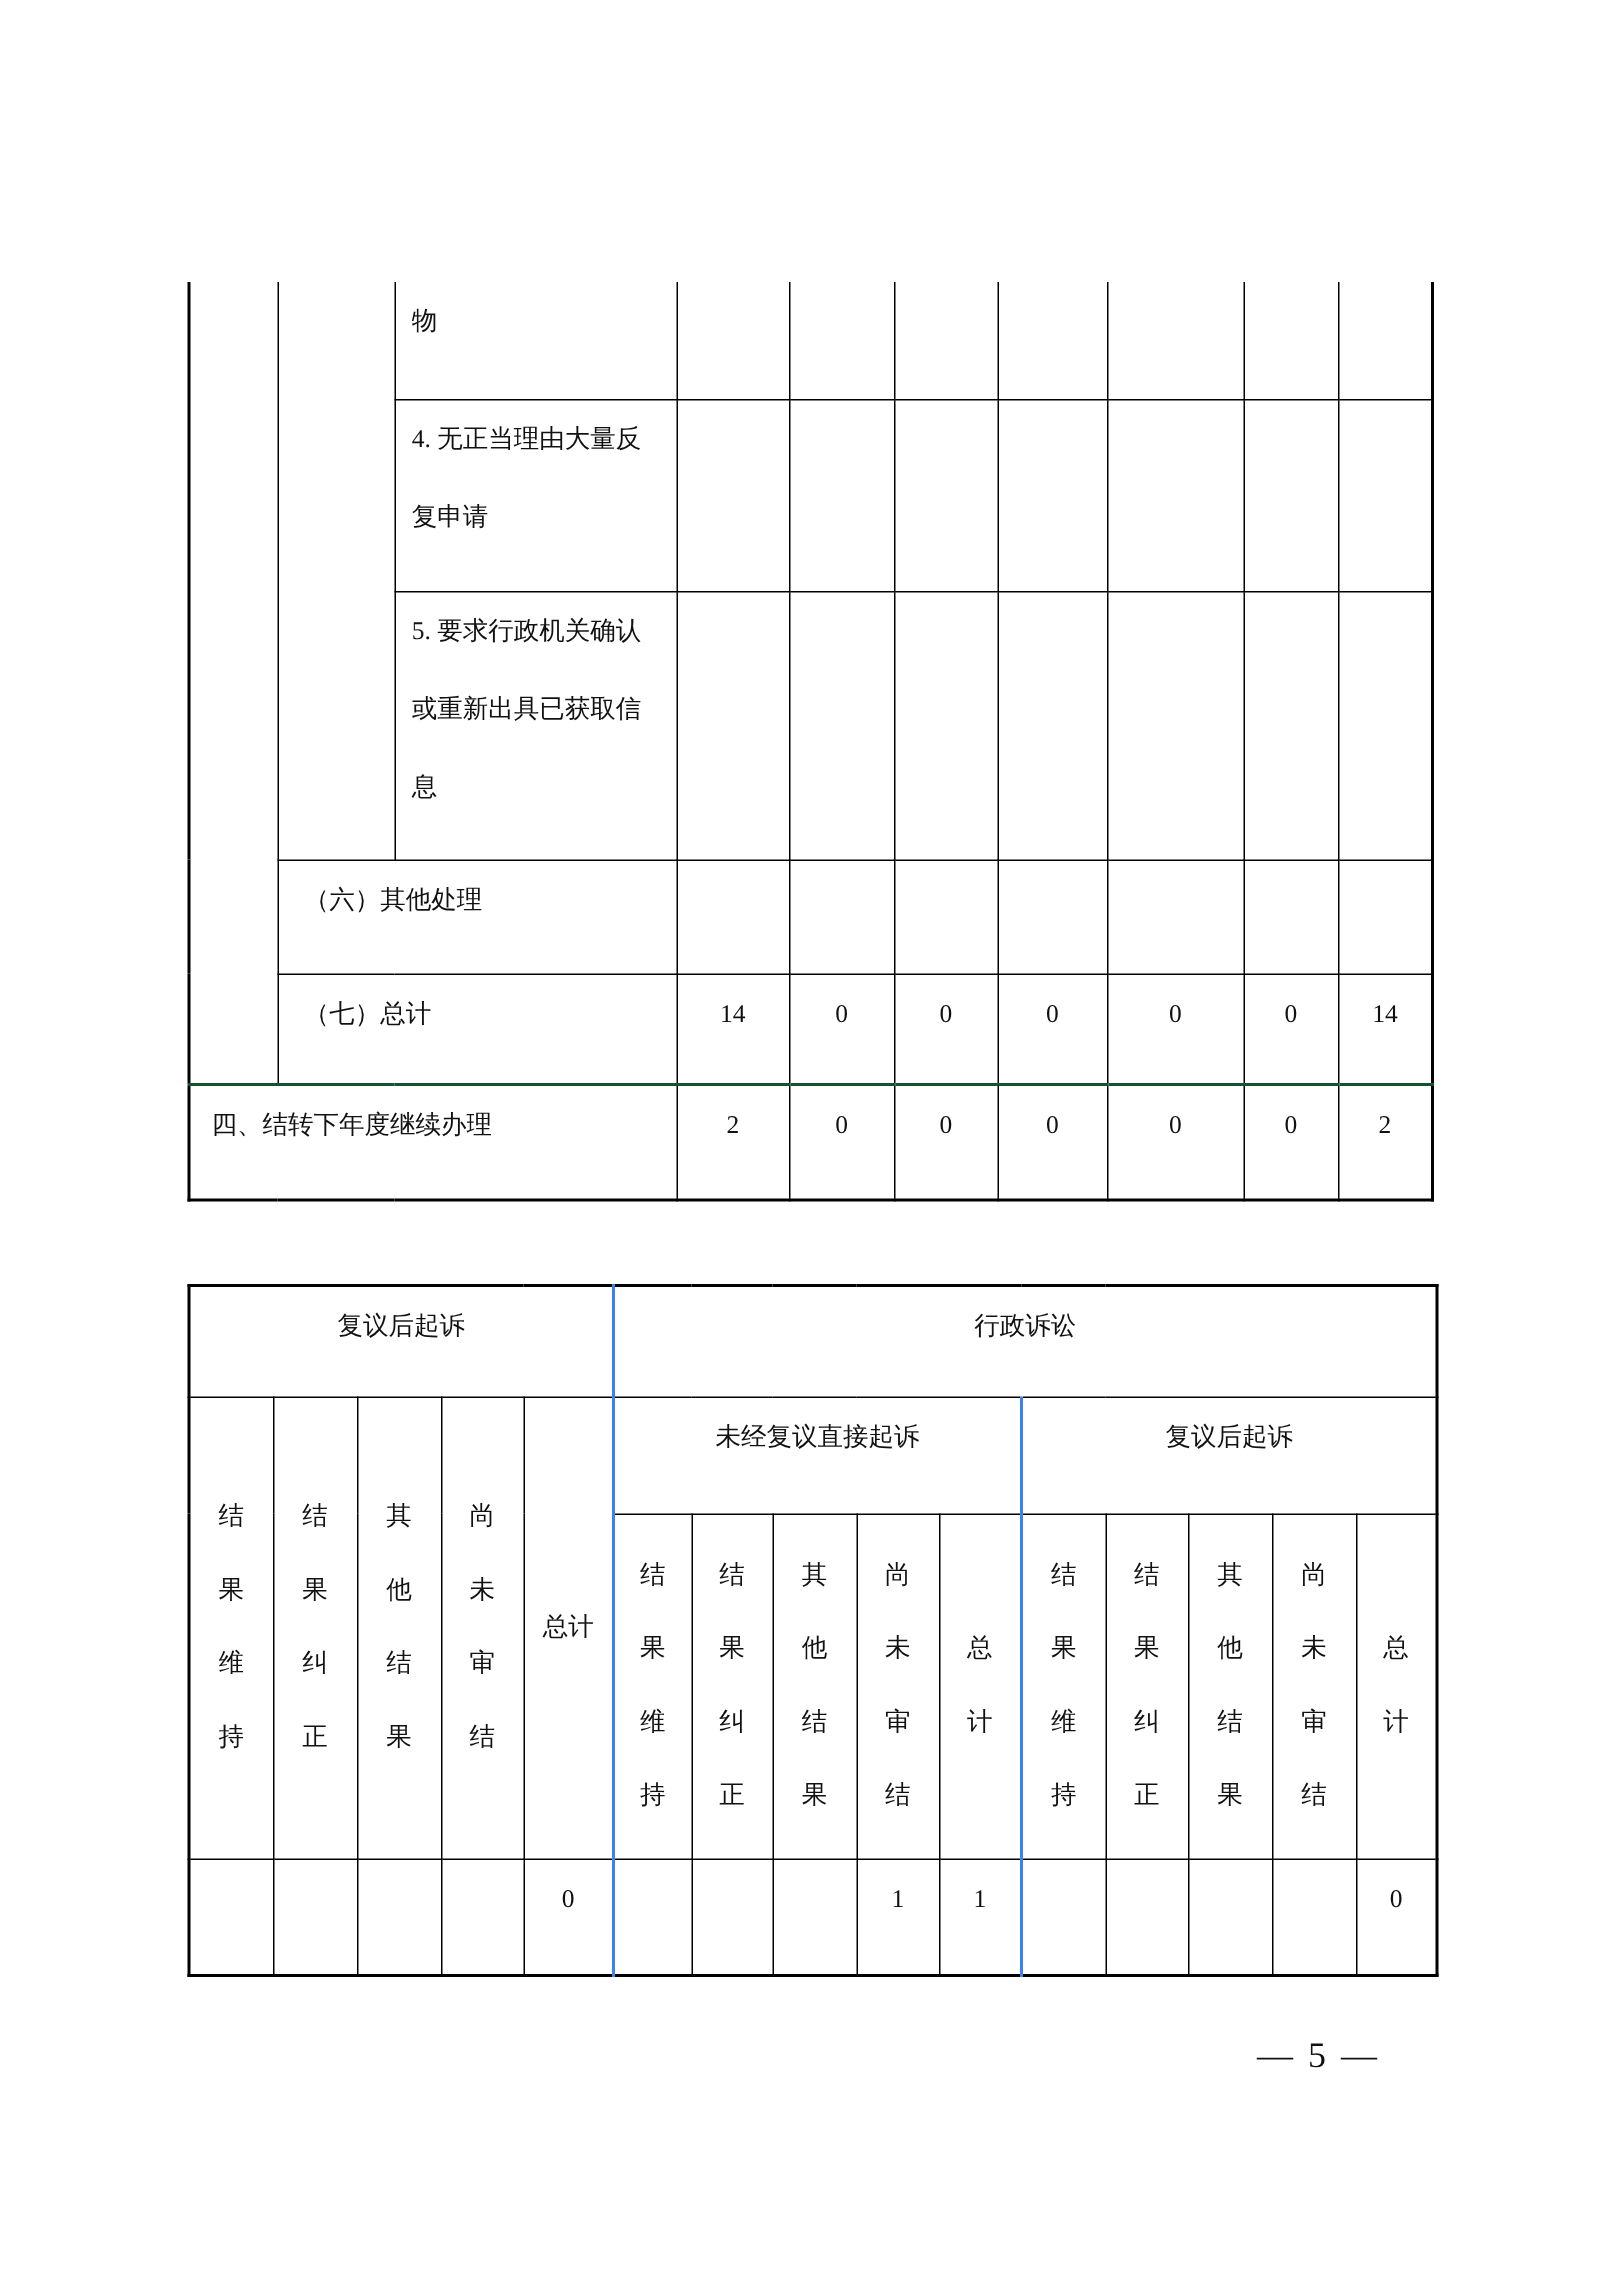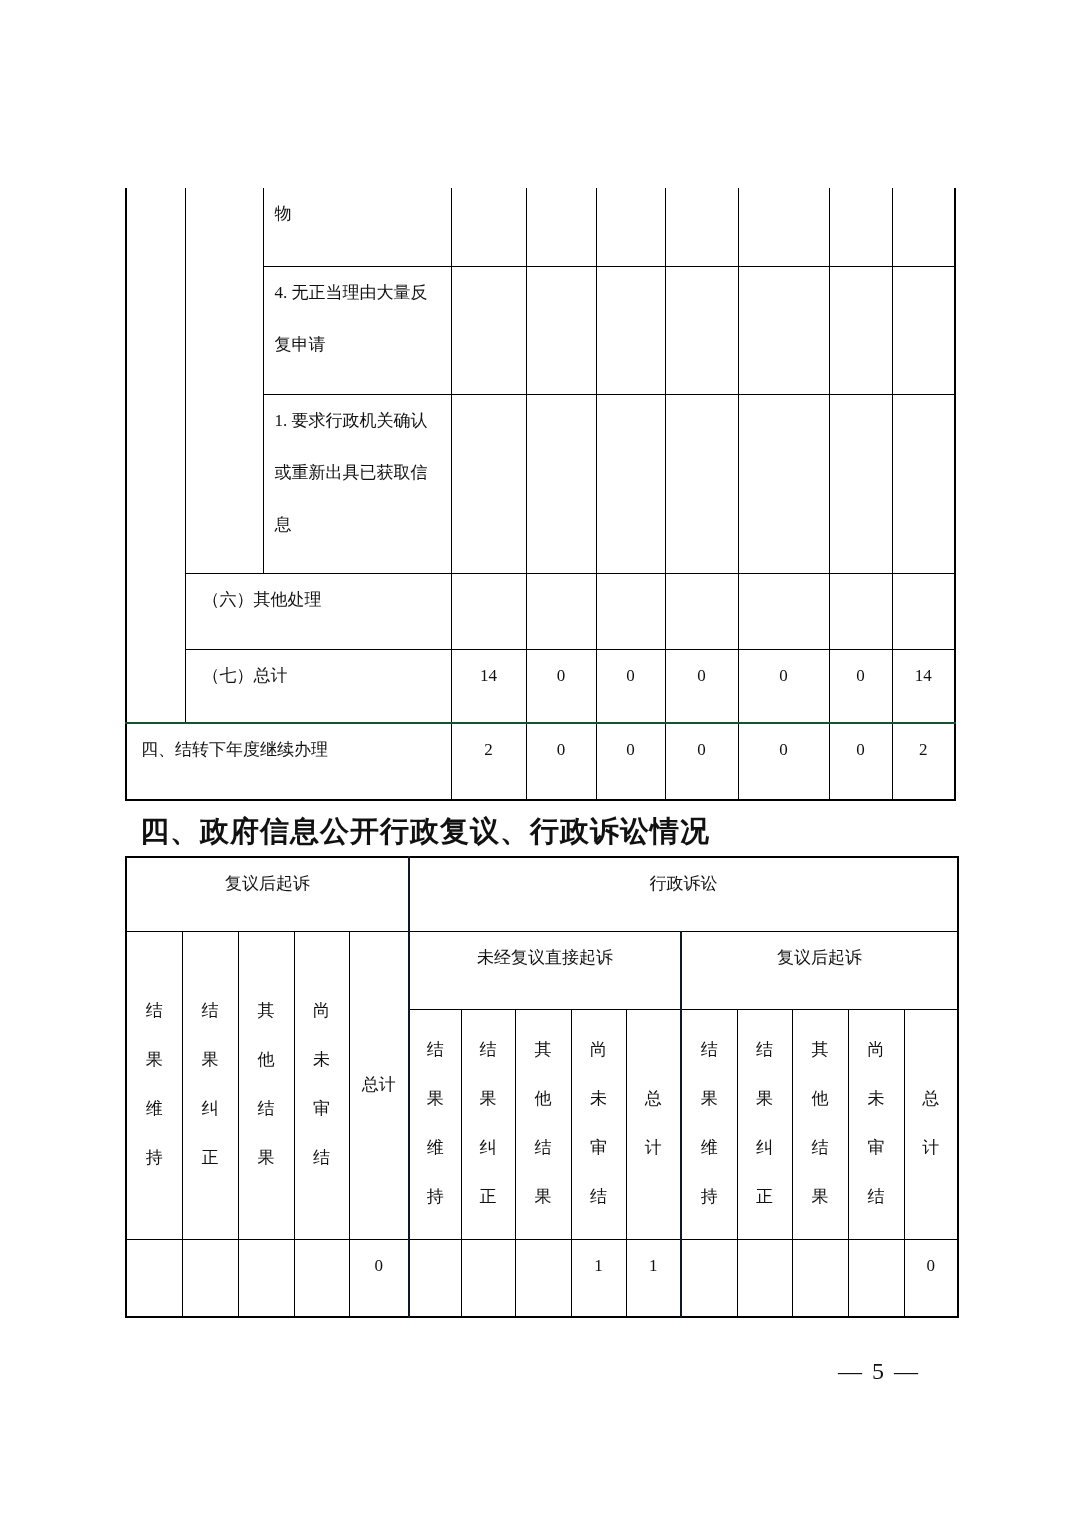--- a/index.html
+++ b/index.html
@@ -32,21 +32,21 @@
 
   .lbl  { padding-left: 11px; white-space: pre-line; text-align: left; }
   .lbl2 { padding-left: 17px; text-align: left; margin-top: 16px; }
   .lbl3 { padding-left: 14px; text-align: left; }
   .num  { text-align: center; font-family: Liberation Serif, serif; }
   .bt2 > td { border-top: 2px solid #14532d; }
 
   
   .t2 { left: 125px; top: 856px; border: 2px solid #000; }
   .grp { text-align: center; }
-  .bl2 { border-left: 2px solid #0f172a; }
+  .bl2 { border-left: 2px solid #3b82f6; }
   .vcell { text-align: center; vertical-align: middle; }
   .vtxt {
     display: inline-block;
     width: 1.15em;
     line-height: 49px;
     word-break: break-all;
     text-align: center;
     white-space: normal;
   }
   .mid { text-align: center; vertical-align: middle; line-height: 20px; }
@@ -105,21 +105,21 @@
 复申请</td>
       <td class="num"></td>
       <td class="num"></td>
       <td class="num"></td>
       <td class="num"></td>
       <td class="num"></td>
       <td class="num"></td>
       <td class="num"></td>
     </tr>
     <tr style="height:179px">
-      <td class="lbl">1. 要求行政机关确认
+      <td class="lbl">5. 要求行政机关确认
 或重新出具已获取信
 息</td>
       <td class="num"></td>
       <td class="num"></td>
       <td class="num"></td>
       <td class="num"></td>
       <td class="num"></td>
       <td class="num"></td>
       <td class="num"></td>
     </tr>
@@ -149,21 +149,20 @@
       <td class="num">0</td>
       <td class="num">0</td>
       <td class="num">0</td>
       <td class="num">0</td>
       <td class="num">0</td>
       <td class="num">2</td>
     </tr>
   </tbody>
     </table>
 
-  <div class="heading">四、政府信息公开行政复议、行政诉讼情况</div>
 
   <table class="t2">
     <colgroup>
       <col style="width:56px">
         <col style="width:56px">
         <col style="width:56px">
       <col style="width:55px">
         <col style="width:60px">
         <col style="width:52px">
       <col style="width:54px">

